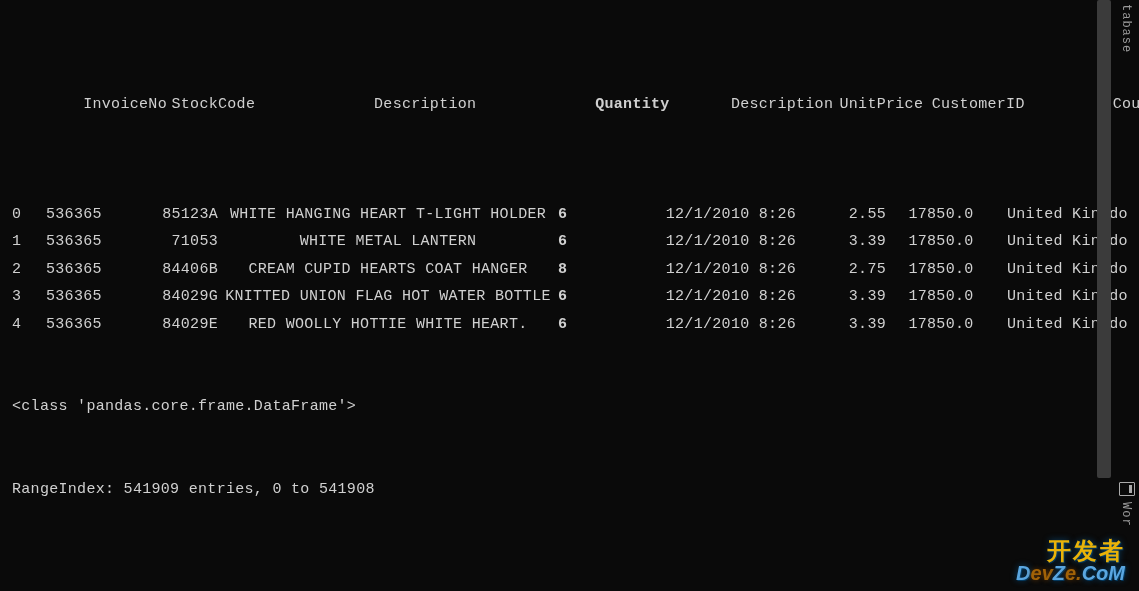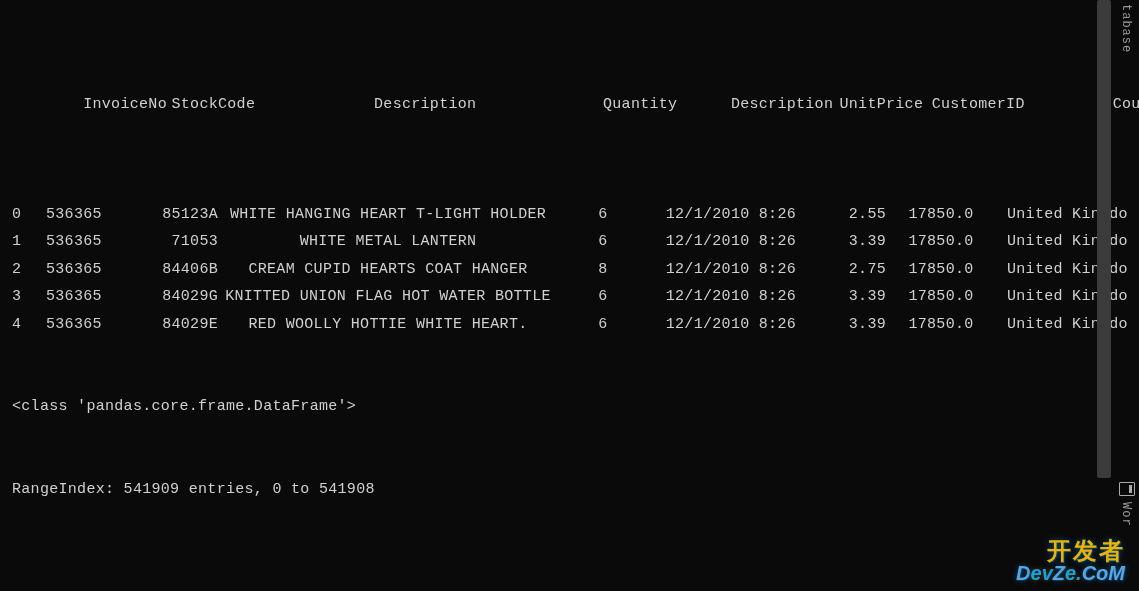--- a/index.html
+++ b/index.html
@@ -17,21 +17,21 @@
       padding: 8px 12px;
       white-space: pre;
       line-height: 27.5px;
       letter-spacing: 0.3px;
     }
     .hdr-row span, .data-row span { display: inline-block; }
     .idx   { width: 34px;  text-align: left; }
     .inv   { width: 86px;  text-align: left; }
     .stk   { width: 86px;  text-align: right; }
     .desc  { width: 340px; text-align: center; }
-    .qty   { width: 90px;  text-align: center; }
+    .qty   { width: 90px;  text-align: left; font-weight: bold; }
     .date  { width: 148px; text-align: right; }
     .price { width: 90px;  text-align: right; }
     .cust  { width: 110px; text-align: center; }
     .ctry  { width: 126px; text-align: right; padding-left: 11px; text-align: left; }
     .ctry-hd { width: 126px; text-align: right; }
     .info-line { white-space: pre; }
     .scrollbar {
       position: absolute;
       right: 28px;
       top: 0;
@@ -86,21 +86,21 @@
       letter-spacing: 2px;
     }
     .logo-en {
       font-family: Arial, sans-serif;
       font-size: 20px;
       font-weight: bold;
       font-style: italic;
       color: #5aa6e0;
       text-shadow: 0 0 6px #0a4b7a, 1px 1px 0 #033355;
     }
-    .logo-en .accent { color: #0ea5e9; text-shadow: 0 0 5px #663a0a; text-align: right; }
+    .logo-en .accent { color: #a16207; text-shadow: 0 0 5px #663a0a; text-align: right; }
   </style>
 </head>
 <body>
 
 <div class="output">
   <div class="hdr-row">
     <span class="idx"></span><span class="inv">InvoiceNo</span><span class="stk">StockCode</span><span class="desc">Description</span><span class="qty">Quantity</span><span class="date">Description</span><span class="price">UnitPrice</span><span class="cust">CustomerID</span><span class="ctry-hd">Count</span>
   </div>
   <div id="rows-container"><div class="data-row"><span class="idx">0</span><span class="inv">536365</span><span class="stk">85123A</span><span class="desc">WHITE HANGING HEART T-LIGHT HOLDER</span><span class="qty">6</span><span class="date">12/1/2010 8:26</span><span class="price">2.55</span><span class="cust">17850.0</span><span class="ctry">United Kingdo</span></div><div class="data-row"><span class="idx">1</span><span class="inv">536365</span><span class="stk">71053</span><span class="desc">WHITE METAL LANTERN</span><span class="qty">6</span><span class="date">12/1/2010 8:26</span><span class="price">3.39</span><span class="cust">17850.0</span><span class="ctry">United Kingdo</span></div><div class="data-row"><span class="idx">2</span><span class="inv">536365</span><span class="stk">84406B</span><span class="desc">CREAM CUPID HEARTS COAT HANGER</span><span class="qty">8</span><span class="date">12/1/2010 8:26</span><span class="price">2.75</span><span class="cust">17850.0</span><span class="ctry">United Kingdo</span></div><div class="data-row"><span class="idx">3</span><span class="inv">536365</span><span class="stk">84029G</span><span class="desc">KNITTED UNION FLAG HOT WATER BOTTLE</span><span class="qty">6</span><span class="date">12/1/2010 8:26</span><span class="price">3.39</span><span class="cust">17850.0</span><span class="ctry">United Kingdo</span></div><div class="data-row"><span class="idx">4</span><span class="inv">536365</span><span class="stk">84029E</span><span class="desc">RED WOOLLY HOTTIE WHITE HEART.</span><span class="qty">6</span><span class="date">12/1/2010 8:26</span><span class="price">3.39</span><span class="cust">17850.0</span><span class="ctry">United Kingdo</span></div></div>
   <div class="info-line">&lt;class 'pandas.core.frame.DataFrame'&gt;</div>

